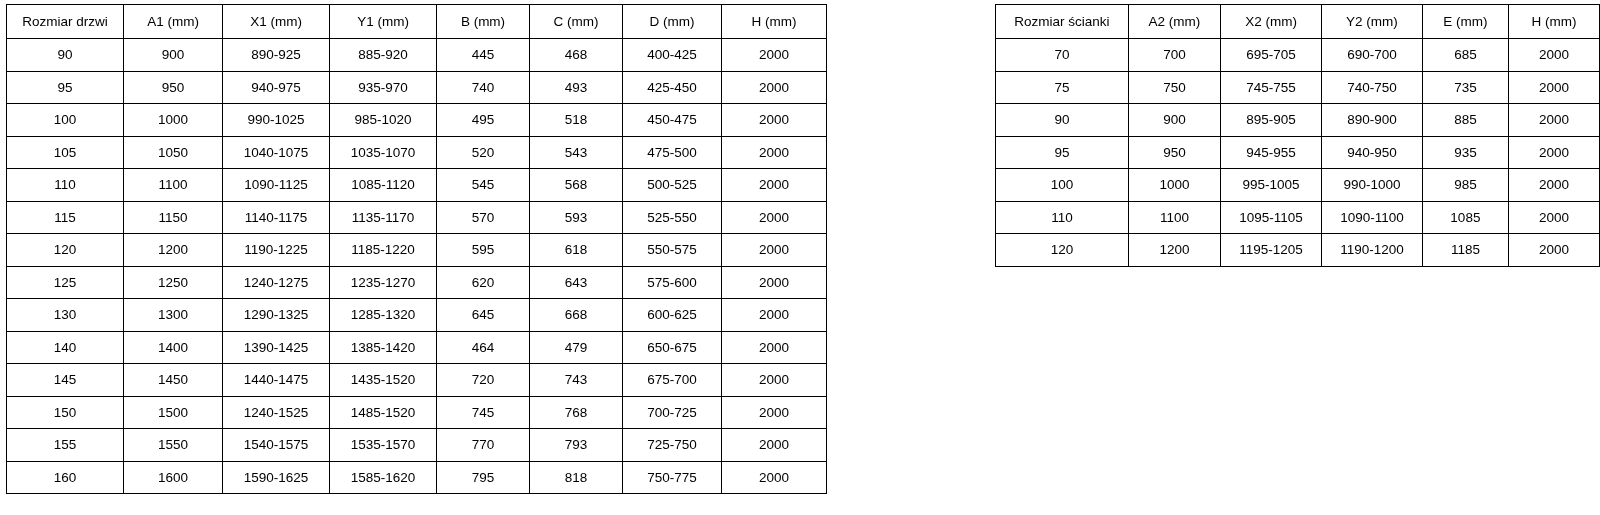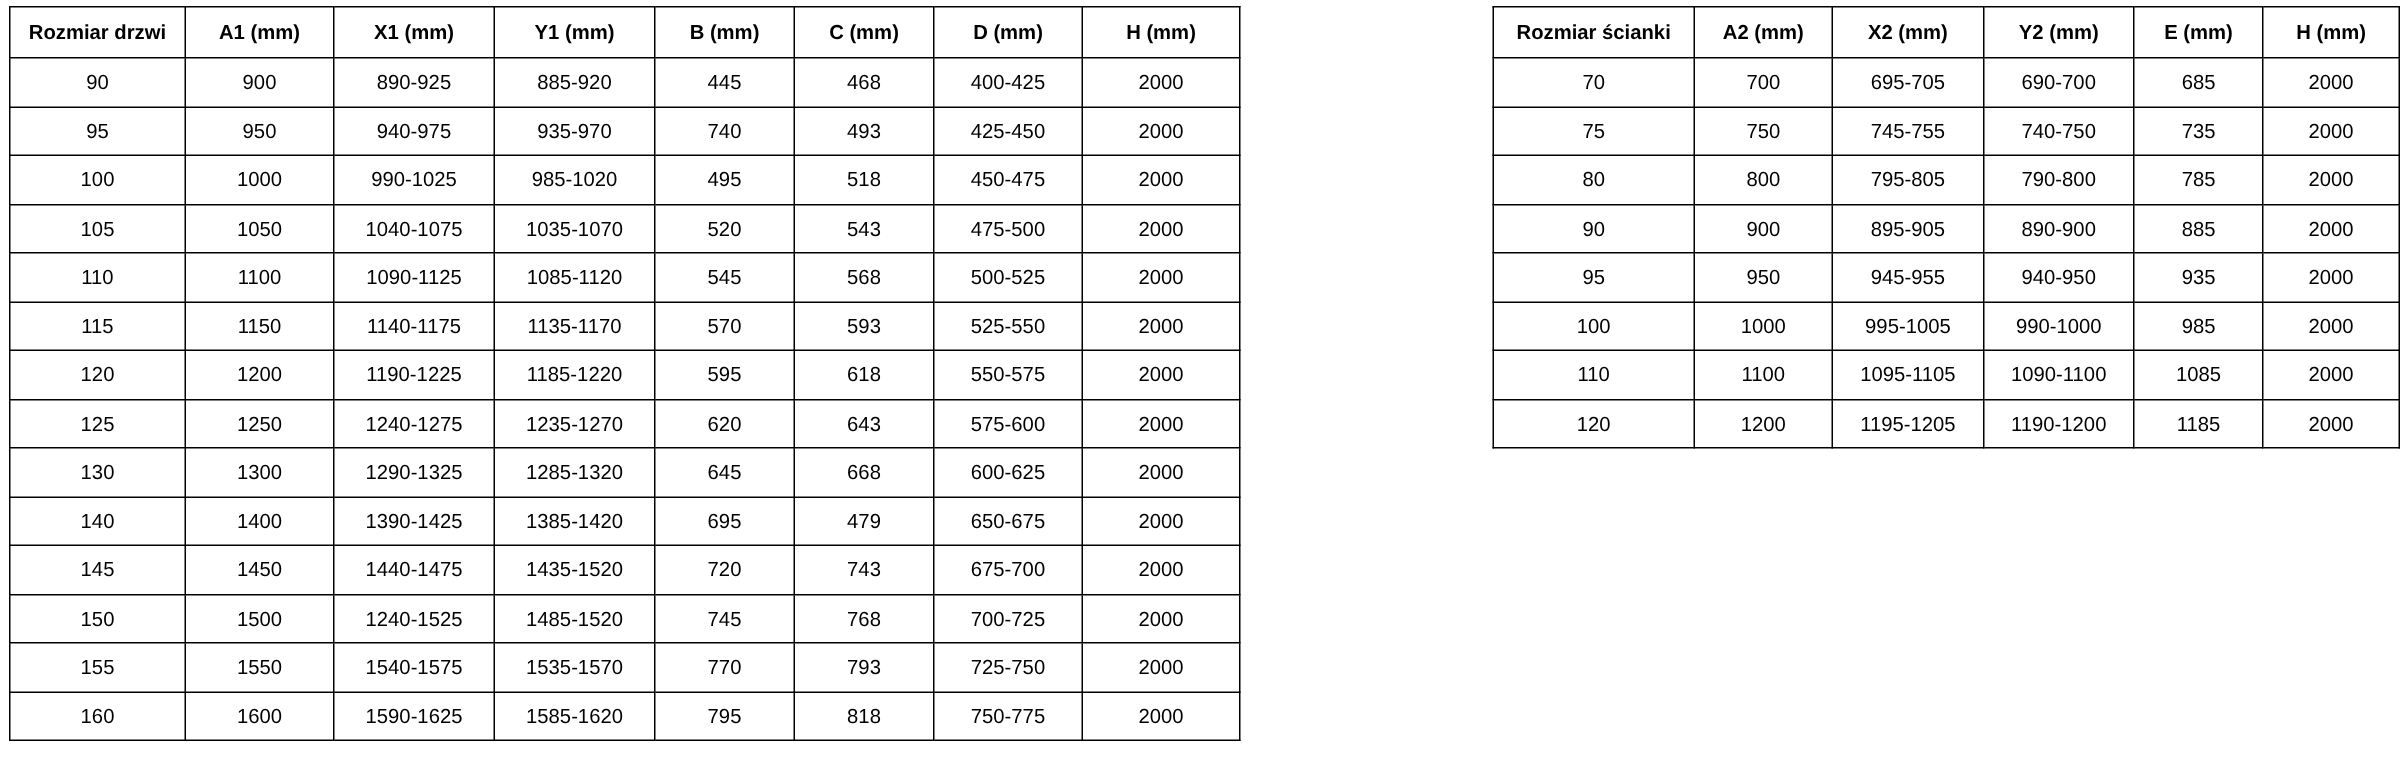--- a/index.html
+++ b/index.html
@@ -35,21 +35,21 @@
   table.spec td {
     border: 1px solid #000000;
     text-align: center;
     vertical-align: middle;
     font-size: 13.5px;
     height: 31.5px;
     padding: 0 4px;
     white-space: nowrap;
   }
   table.spec th {
-    font-weight: bold;
+    font-weight: normal;
     font-size: 13.5px;
     height: 33px;
   }
   table.spec td {
     font-weight: normal;
   }
 
   
   #doors-table col.c0 { width: 117px; }
   #doors-table col.c1 { width: 99px; }
@@ -186,21 +186,21 @@
           <td>645</td>
           <td>668</td>
           <td>600-625</td>
           <td>2000</td>
         </tr>
         <tr>
           <td>140</td>
           <td>1400</td>
           <td>1390-1425</td>
           <td>1385-1420</td>
-          <td>695</td>
+          <td>464</td>
           <td>479</td>
           <td>650-675</td>
           <td>2000</td>
         </tr>
         <tr>
           <td>145</td>
           <td>1450</td>
           <td>1440-1475</td>
           <td>1435-1520</td>
           <td>720</td>
@@ -273,28 +273,20 @@
         </tr>
         <tr>
           <td>75</td>
           <td>750</td>
           <td>745-755</td>
           <td>740-750</td>
           <td>735</td>
           <td>2000</td>
         </tr>
         <tr>
-          <td>80</td>
-          <td>800</td>
-          <td>795-805</td>
-          <td>790-800</td>
-          <td>785</td>
-          <td>2000</td>
-        </tr>
-        <tr>
           <td>90</td>
           <td>900</td>
           <td>895-905</td>
           <td>890-900</td>
           <td>885</td>
           <td>2000</td>
         </tr>
         <tr>
           <td>95</td>
           <td>950</td>

